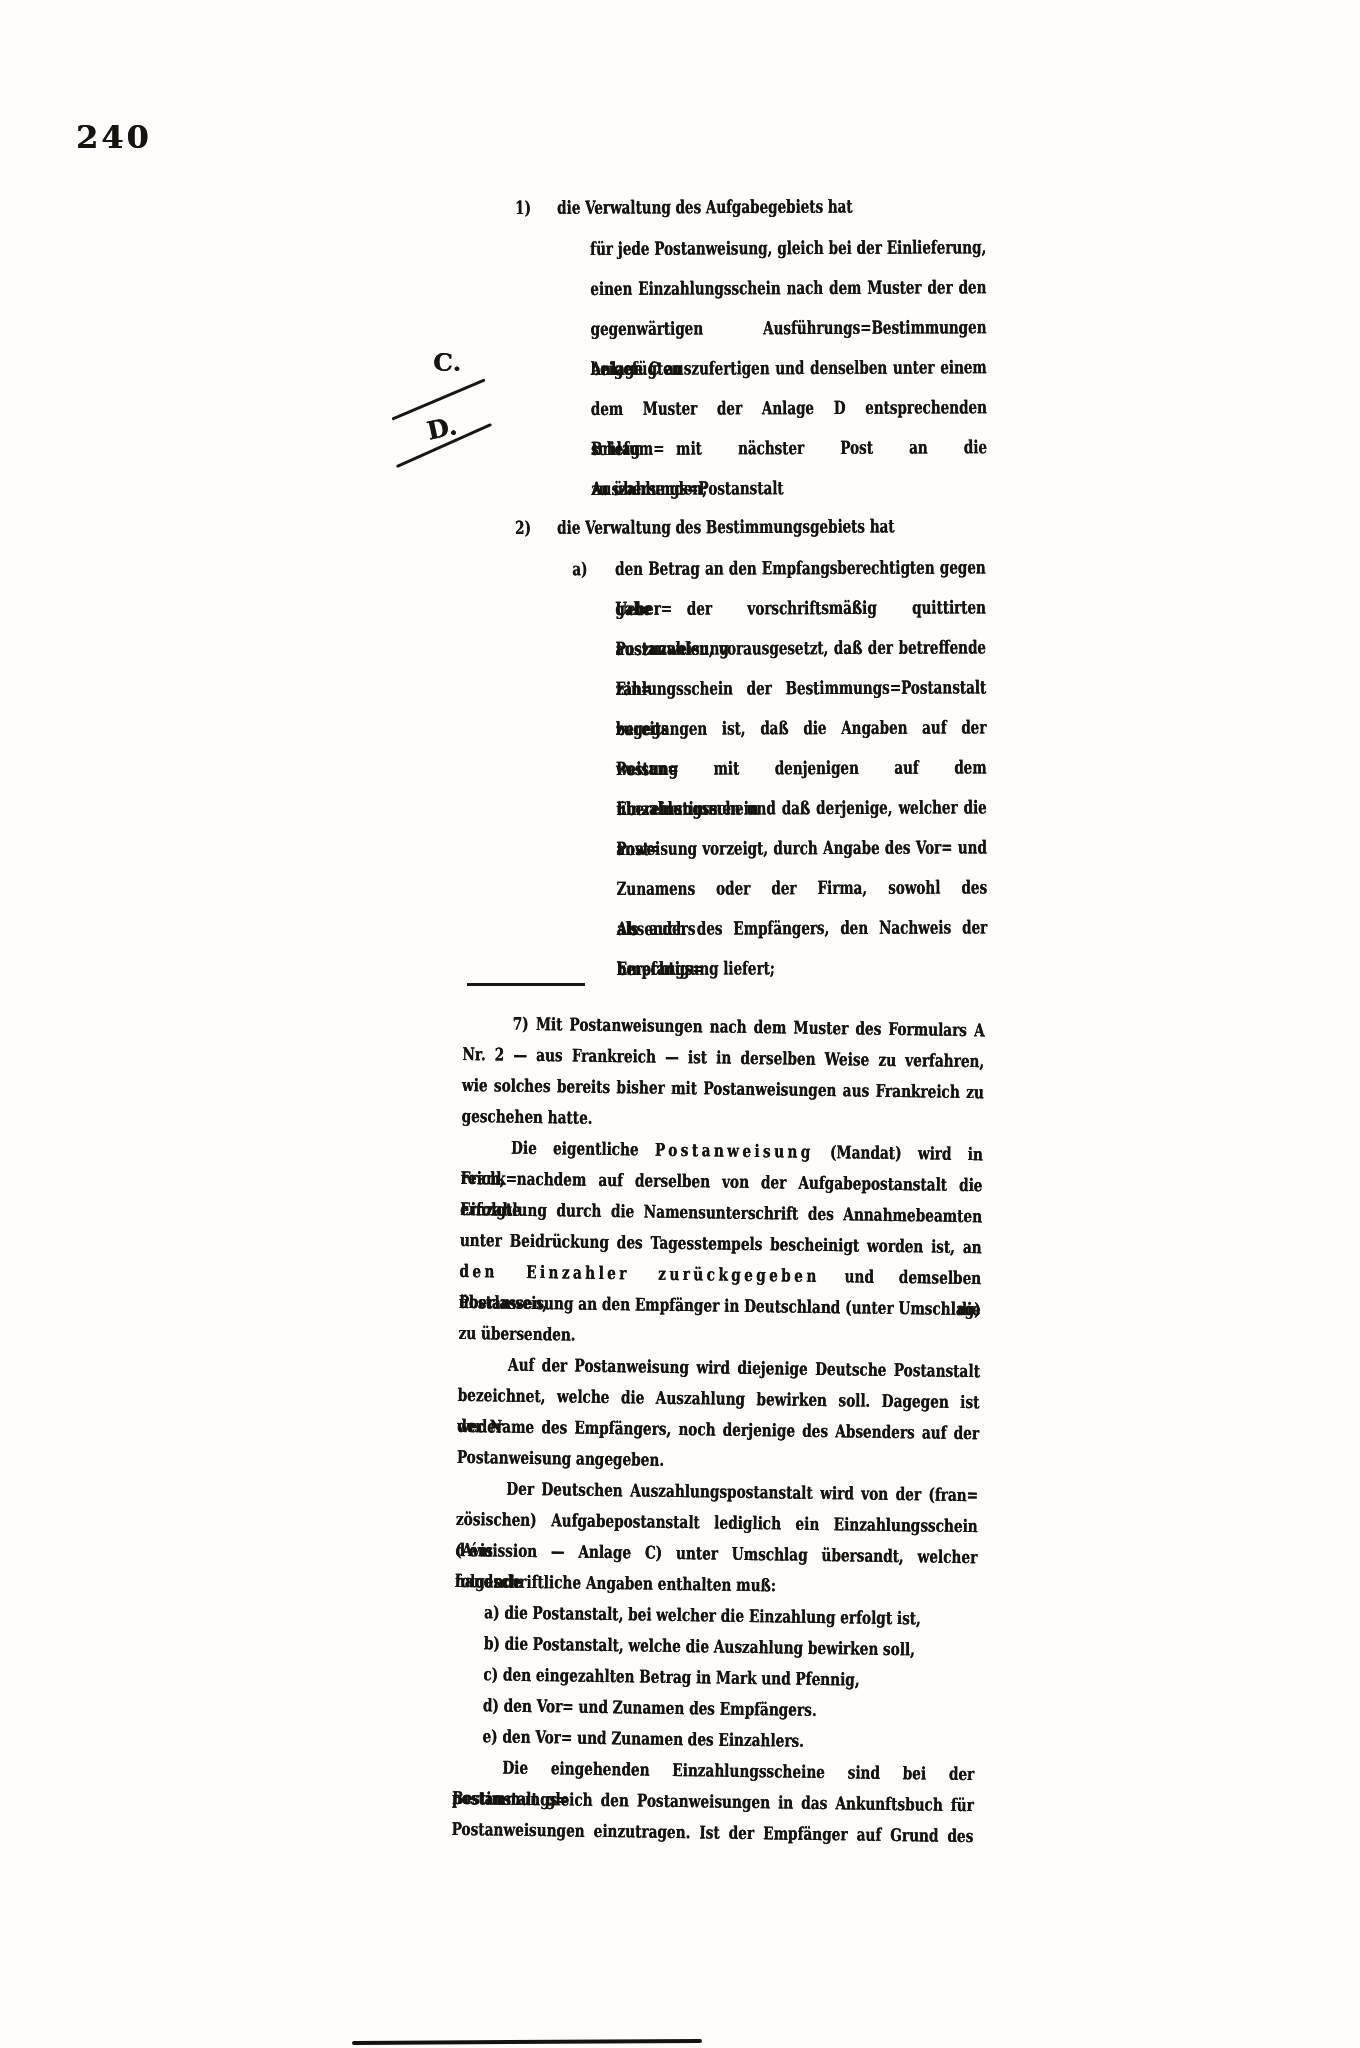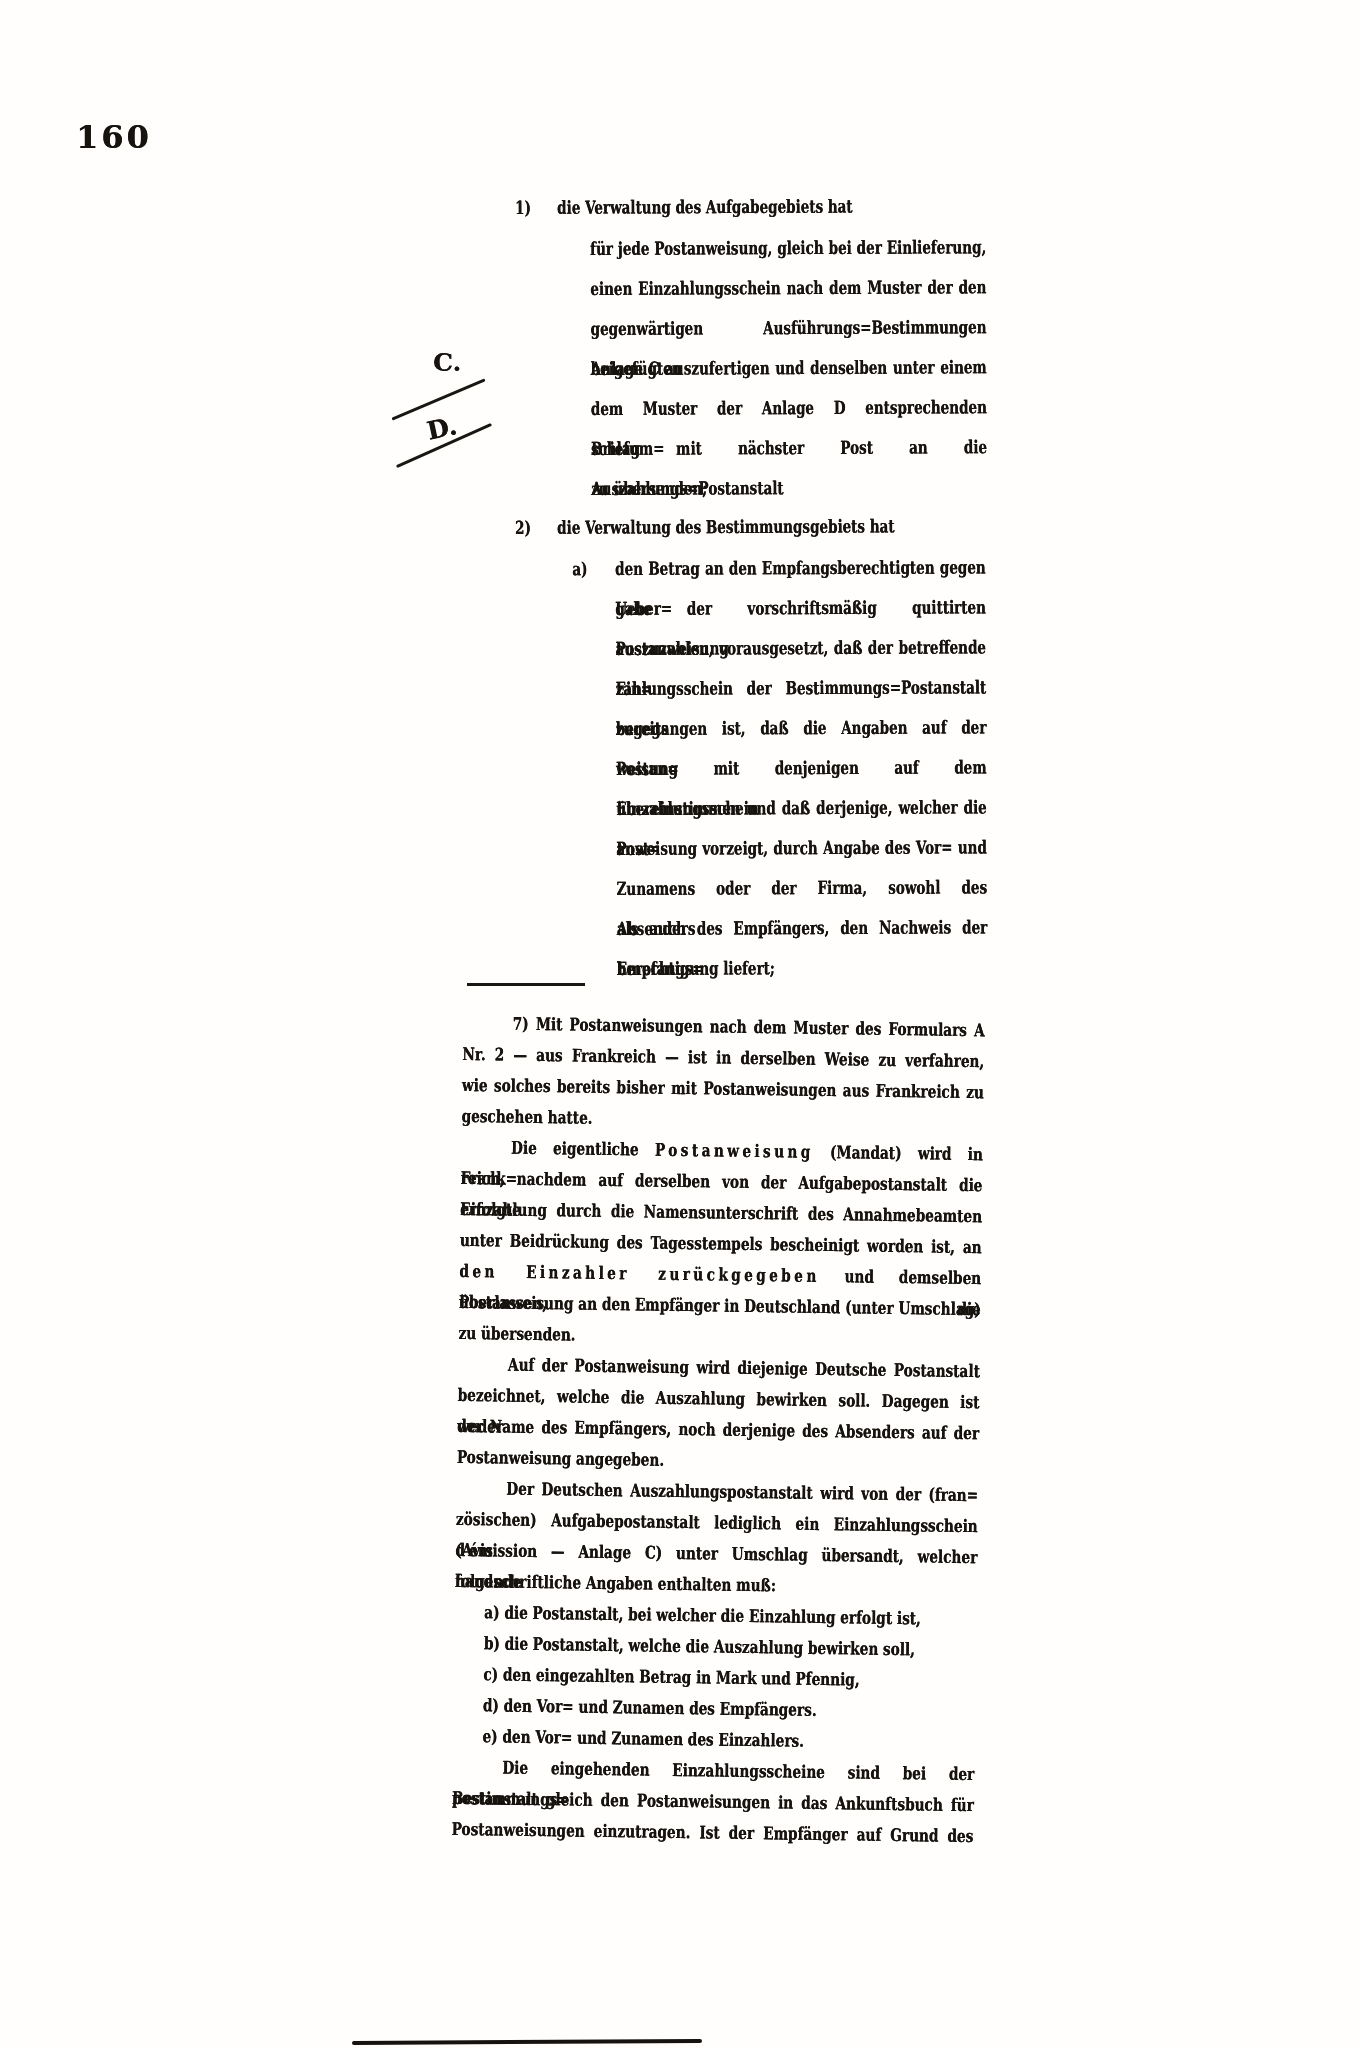--- a/index.html
+++ b/index.html
@@ -44,21 +44,21 @@
   .sperr{letter-spacing:0.25em;}
 
   .artifact{position:absolute;left:352px;top:2040px;width:350px;height:4px;
             background:#151210;transform:rotate(-0.3deg);border-radius:2px;}
 </style>
 </head>
 <body>
 
 <div class="page">
 
-  <div class="bl pagenum">160</div>
+  <div class="bl pagenum">240</div>
 
   <div class="bl mnote" id="mc">C.</div>
   <div class="stroke s1"></div>
   <div class="bl mnote" id="md">D.</div>
   <div class="stroke s2"></div>
 
   <div class="bl head h1"><span class="marker">1)</span><span>die Verwaltung des Aufgabegebiets hat</span></div>
 
   <div class="bl body b1">
       <div class="line"><span>für jede Postanweisung, gleich bei der Einlieferung,</span></div>

